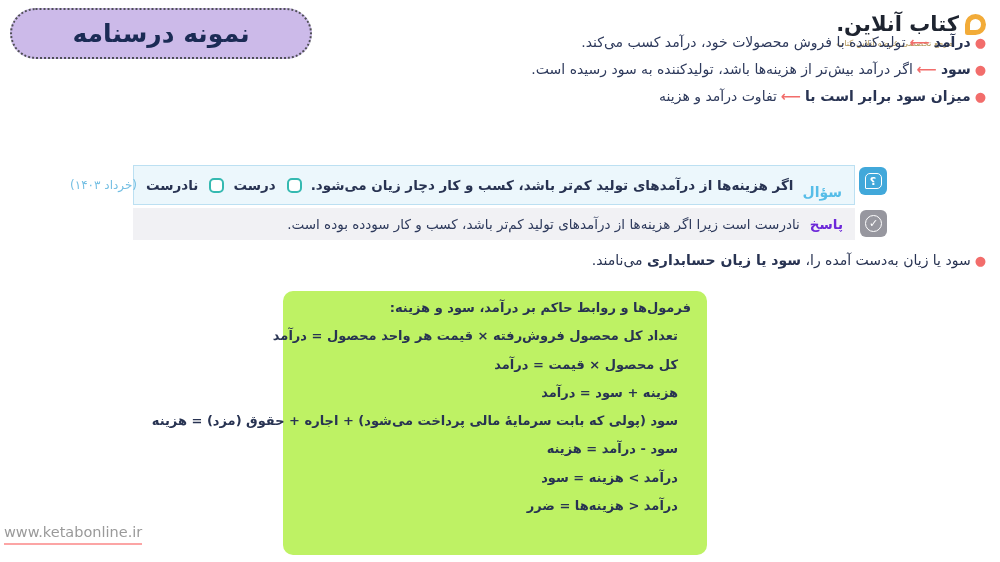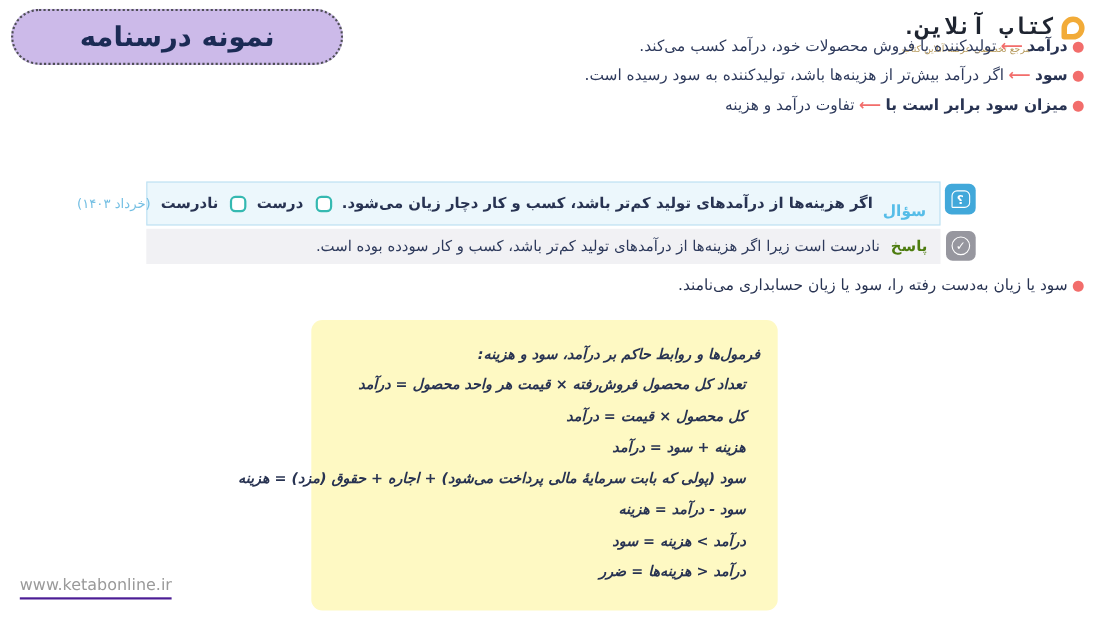--- a/index.html
+++ b/index.html
@@ -20,21 +20,21 @@
     background:#ccbaе9;
     background:#ccbae9;
     border:2px dotted #4f4f57;
     border-radius:26px;
     display:flex; align-items:center; justify-content:center;
   }
   .badge-label { font-size:25px; font-weight:bold; color:#1b2b55; direction:rtl;text-align:center; }
 
   
   .logo { position:absolute; right:14px; top:12px; text-align:left; direction:rtl; }
-  .logo-row { display:flex; align-items:center; gap:6px; direction:rtl;font-family:Liberation Mono, monospace; }
+  .logo-row { display:flex; align-items:center; gap:6px; direction:rtl; }
   .logo-icon {
     width:21px; height:21px;
     border:5px solid #f2ab38;
     border-radius:50% 50% 50% 12%;
     display:inline-block;
   }
   .logo-name { font-size:21px; font-weight:bold; color:#1e2430; }
   .logo-tagline { font-size:8.5px; color:#b5985a; margin-top:2px; direction:rtl; }
 
   
@@ -85,59 +85,58 @@
 
   
   .answer-row {
     position:absolute; left:133px; top:208px;
     width:722px; height:32px;
     background:#f1f1f4;
     display:flex; align-items:center;
     direction:rtl; padding:0 12px; gap:10px;
     font-size:13.5px;
   }
-  .a-label { color:#4d7c0f; font-weight:bold; font-size:13.5px; }
+  .a-label { color:#6d28d9; font-weight:bold; font-size:13.5px; }
   .a-text { color:#2e3a5c; white-space:nowrap; }
 
   .a-icon {
     position:absolute; left:860px; top:210px;
     width:27px; height:27px;
     background:#97979f; border-radius:6px;
     display:flex; align-items:center; justify-content:center;
   }
   .a-icon-circle {
     width:17px; height:17px;
     border:1.6px solid #ffffff; border-radius:50%;
     color:#ffffff; font-size:11px; font-weight:bold;
     display:flex; align-items:center; justify-content:center;
   }
 
   
   .note { position:absolute; right:14px; top:247px; direction:rtl; text-align:right; font-size:14px; line-height:27px; white-space:nowrap; }
-  .note .bold { font-weight:normal;margin-top:40px; }
+  .note .bold { font-weight:bold;margin-top:40px; }
 
   
   .formula-box {
     position:absolute; left:283px; top:291px;
     width:424px; height:264px;
-    background:#fef9c3;
+    background:#bef264;
     border-radius:10px;
     direction:rtl; text-align:right;
-    padding:18px 16px;
+    padding:3px 16px;
     color:#283352;
-    font-style:italic;
   }
   .formula-title { font-weight:bold; font-size:13px; line-height:28.3px; }
   .formula-line  { font-weight:bold; font-size:13px; line-height:28.3px; padding-right:13px; white-space:nowrap; }
 
   
   .site-url {
-    position:absolute; left:18px; top:524px;
+    position:absolute; left:4px; top:524px;
     font-size:14.5px; color:#9a9a9a;
-    border-bottom:2px solid #4c1d95;
+    border-bottom:2px solid #fca5a5;
     padding-bottom:3px;
     direction:ltr;
   }
 </style>
 </head>
 <body>
 
 <div class="badge">
   <span class="badge-label">نمونه درسنامه</span>
 </div>
@@ -179,21 +178,21 @@
 <div class="a-icon">
   <span class="a-icon-circle">✓</span>
 </div>
 
 <div class="answer-row">
   <span class="a-label">پاسخ</span>
   <span class="a-text">نادرست است زیرا اگر هزینه‌ها از درآمدهای تولید کم‌تر باشد، کسب و کار سودده بوده است.</span>
 </div>
 
 <div class="note">
-  <span class="dot">●</span><span>سود یا زیان به‌دست رفته را، </span><span class="bold">سود یا زیان حسابداری</span><span> می‌نامند.</span>
+  <span class="dot">●</span><span>سود یا زیان به‌دست آمده را، </span><span class="bold">سود یا زیان حسابداری</span><span> می‌نامند.</span>
 </div>
 
 <div class="formula-box">
   <div class="formula-title">فرمول‌ها و روابط حاکم بر درآمد، سود و هزینه:</div>
   <div class="formula-line">تعداد کل محصول فروش‌رفته × قیمت هر واحد محصول = درآمد</div>
   <div class="formula-line">کل محصول × قیمت = درآمد</div>
   <div class="formula-line">هزینه + سود = درآمد</div>
   <div class="formula-line">سود (پولی که بابت سرمایهٔ مالی پرداخت می‌شود) + اجاره + حقوق (مزد) = هزینه</div>
   <div class="formula-line">سود - درآمد = هزینه</div>
   <div class="formula-line">درآمد &gt; هزینه = سود</div>

